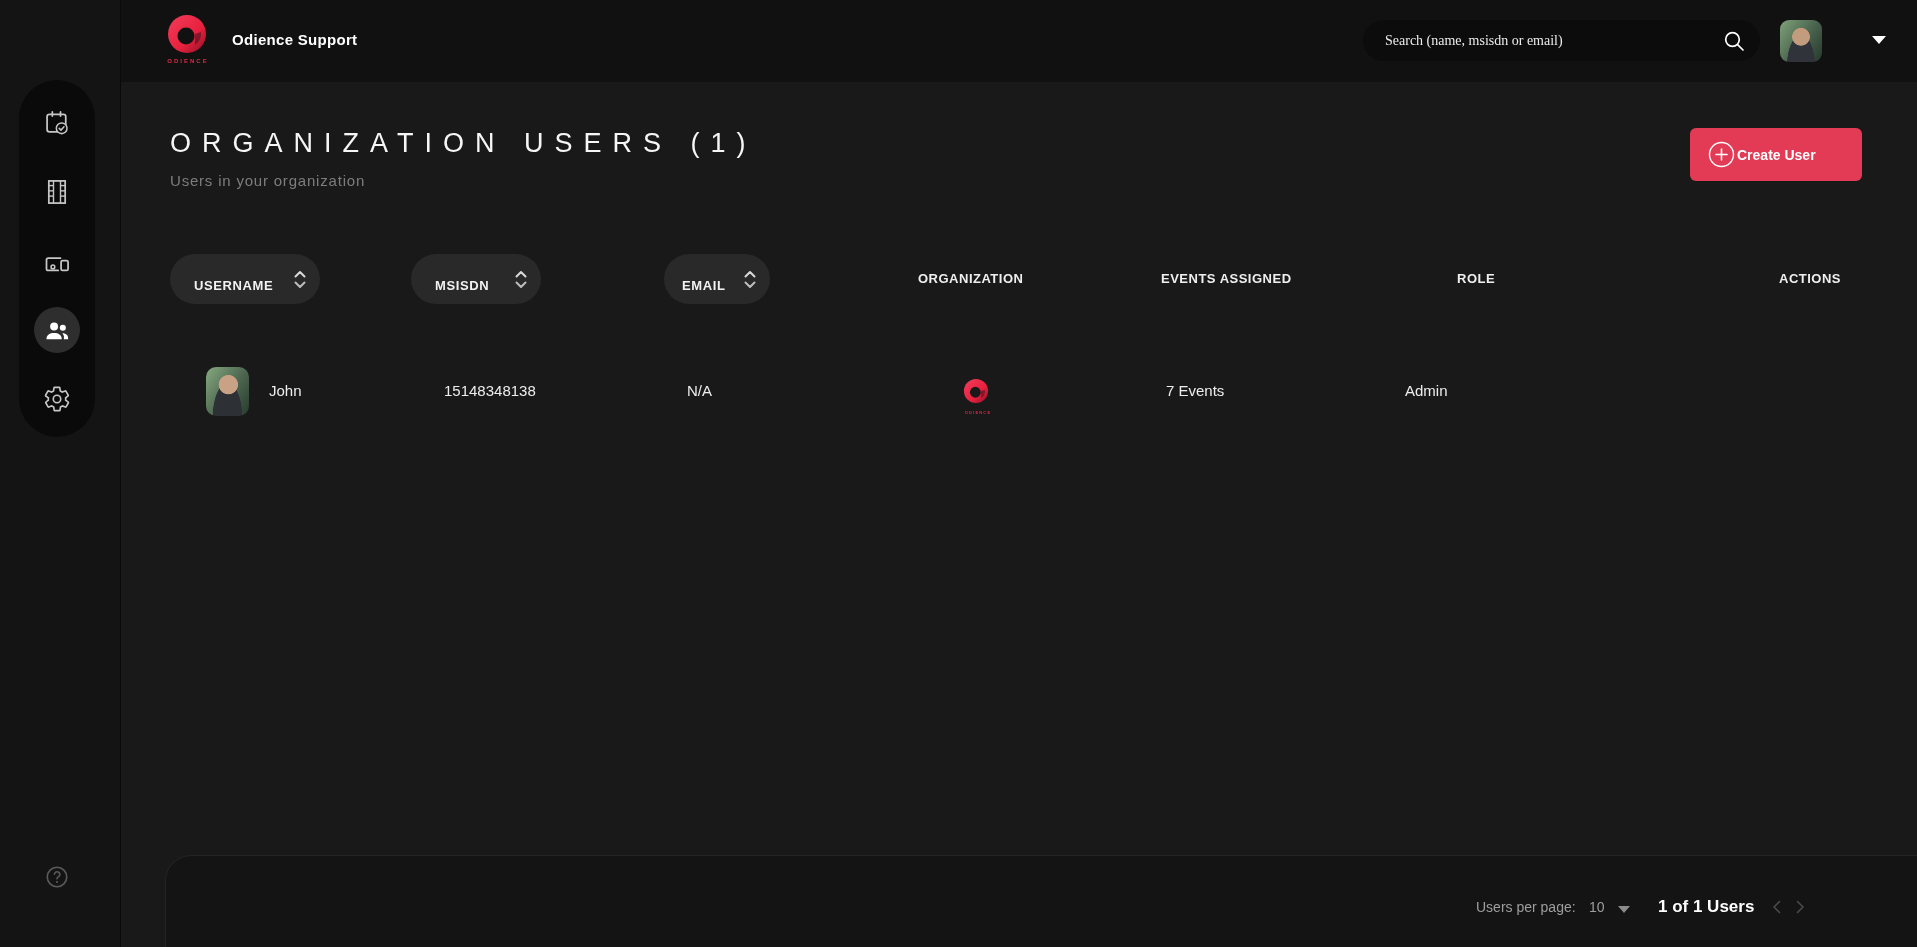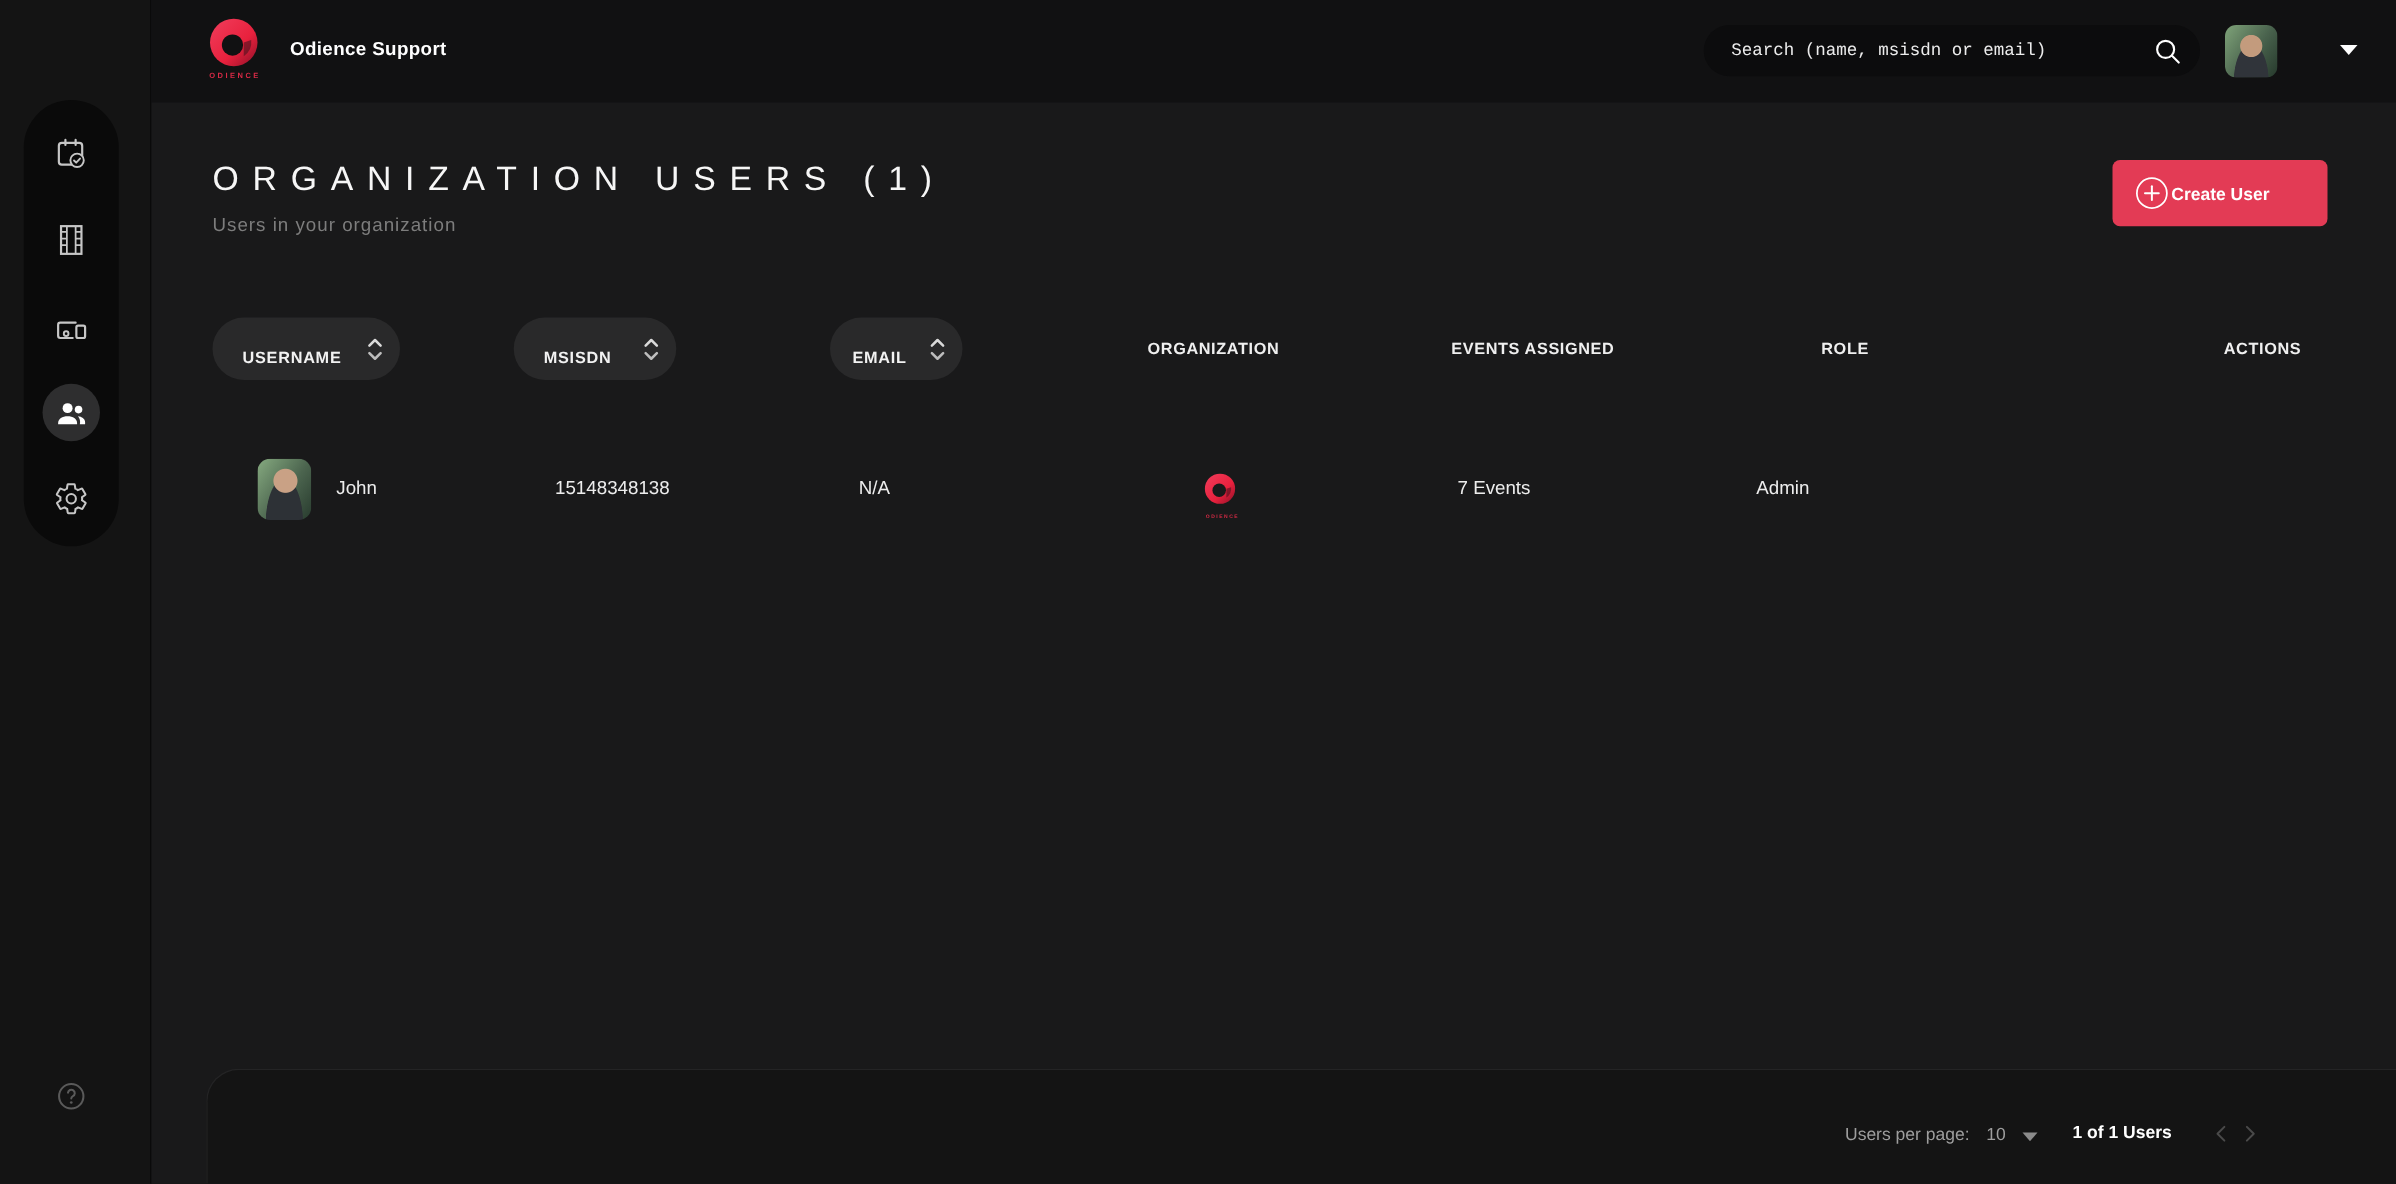--- a/index.html
+++ b/index.html
@@ -13,21 +13,21 @@
   .side-item svg { display:block; }
   .active-circle { position:absolute; left:15px; top:227px; width:46px; height:46px; border-radius:50%; background:#2e2e2f; }
   .help-btn { position:absolute; left:44px; top:864px; width:26px; height:26px; background:transparent; border:none; cursor:pointer; }
 
   
   .topbar { position:absolute; left:121px; top:0; width:1796px; height:82px; background:#111112; }
   .logo { position:absolute; left:44px; top:12px; width:46px; height:58px; overflow:hidden; }
   .logo-word { position:absolute; left:0; top:46px; width:46px; font-size:6px; letter-spacing:2px; color:#d92a46; text-align:center; font-weight:700; }
   .app-title { position:absolute; left:111px; top:31px; font-size:15px; font-weight:700; color:#fff; letter-spacing:0.3px; }
   .search-pill { position:absolute; left:1242px; top:20px; width:397px; height:41px; background:#0c0c0d; border-radius:21px; display:flex; align-items:center; }
-  .search-pill input { flex:1; background:transparent; border:none; outline:none; color:#f0f0f0; font-size:14px; padding:0 8px 0 22px; font-family:Liberation Mono, monospace; }
+  .search-pill input { flex:1; background:transparent; border:none; outline:none; color:#f0f0f0; font-size:14px; padding:0 8px 0 22px; font-family:Liberation Serif, serif; }
   .search-pill input::placeholder { color:#ececec; opacity:1; }
   .search-icon { margin-right:14px; }
   .avatar { position:absolute; left:1659px; top:20px; width:42px; height:42px; border-radius:9px;
             background: radial-gradient(circle at 50% 40%, #c39b7d 0 26%, rgba(0,0,0,0) 28%),
                         radial-gradient(ellipse at 50% 108%, #30343a 0 46%, rgba(0,0,0,0) 48%),
                         linear-gradient(125deg,#7fa379,#49624d 55%,#26392c); }
   .profile-caret { position:absolute; left:1751px; top:36px; width:0; height:0; border-left:7px solid transparent; border-right:7px solid transparent; border-top:8px solid #fff; cursor:pointer; }
 
   
   .page-title { position:absolute; left:170px; top:128px; font-size:27px; font-weight:500; color:#f6f6f6; letter-spacing:11px; }
@@ -52,21 +52,21 @@
                         linear-gradient(125deg,#86aa80,#4c654f 55%,#283b2e); }
   .cell { position:absolute; top:382px; font-size:15px; color:#ededed; }
   .org-logo { position:absolute; left:962px; top:377px; width:32px; height:42px; overflow:hidden; }
   .org-logo .logo-word { top:33px; width:32px; font-size:4px; letter-spacing:1.2px; }
 
   
   .footer-panel { position:absolute; left:165px; top:855px; width:1752px; height:92px; background:#141414; border-top:1px solid #242425; border-left:1px solid #242425; border-top-left-radius:26px; }
   .pg-label { position:absolute; left:1476px; top:899px; font-size:14px; color:#9e9e9e; }
   .pg-value { position:absolute; left:1589px; top:899px; font-size:14px; color:#9e9e9e; cursor:pointer; }
   .pg-caret { position:absolute; left:1618px; top:906px; width:0; height:0; border-left:6px solid transparent; border-right:6px solid transparent; border-top:7px solid #8b8b8b; cursor:pointer; }
-  .pg-range { position:absolute; left:1658px; top:897px; font-size:14px; font-weight:600; color:#fff; }
+  .pg-range { position:absolute; left:1658px; top:897px; font-size:17px; font-weight:600; color:#fff; }
   .pg-prev { position:absolute; left:1770px; top:899px; background:none; border:none; cursor:pointer; }
   .pg-next { position:absolute; left:1793px; top:899px; background:none; border:none; cursor:pointer; }
 </style>
 </head>
 <body>
 
 <div class="app">
 
   <div class="rail">
     <nav class="side-pill">

